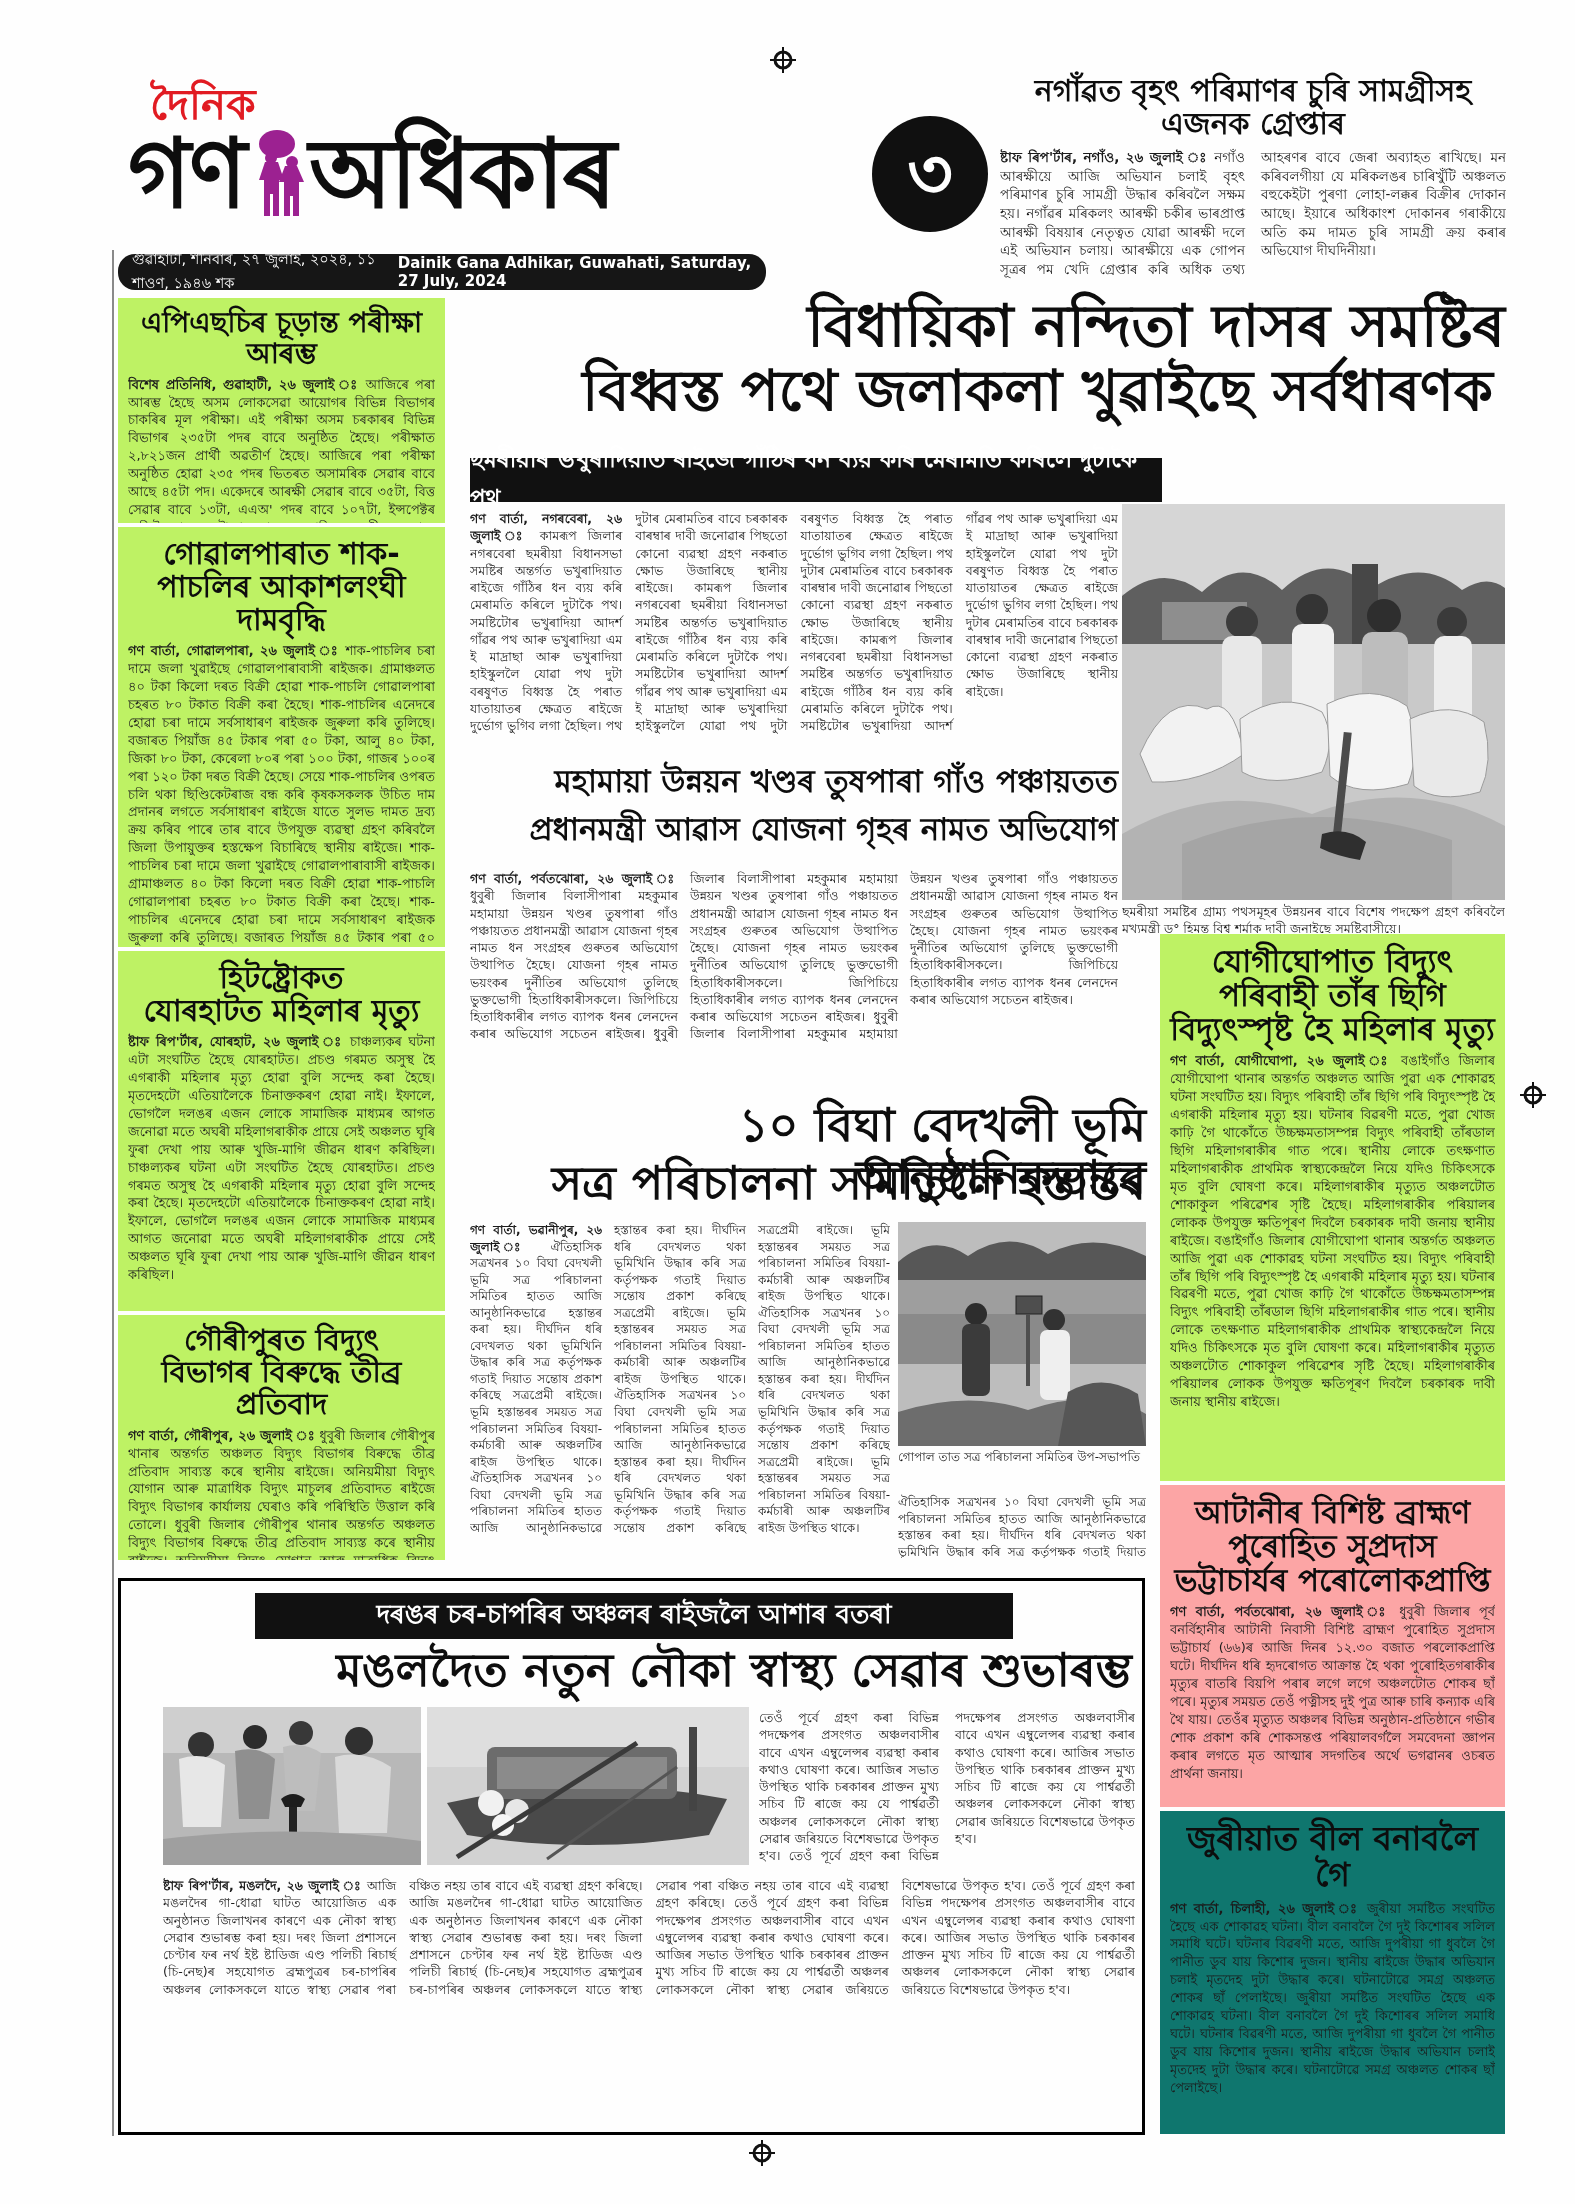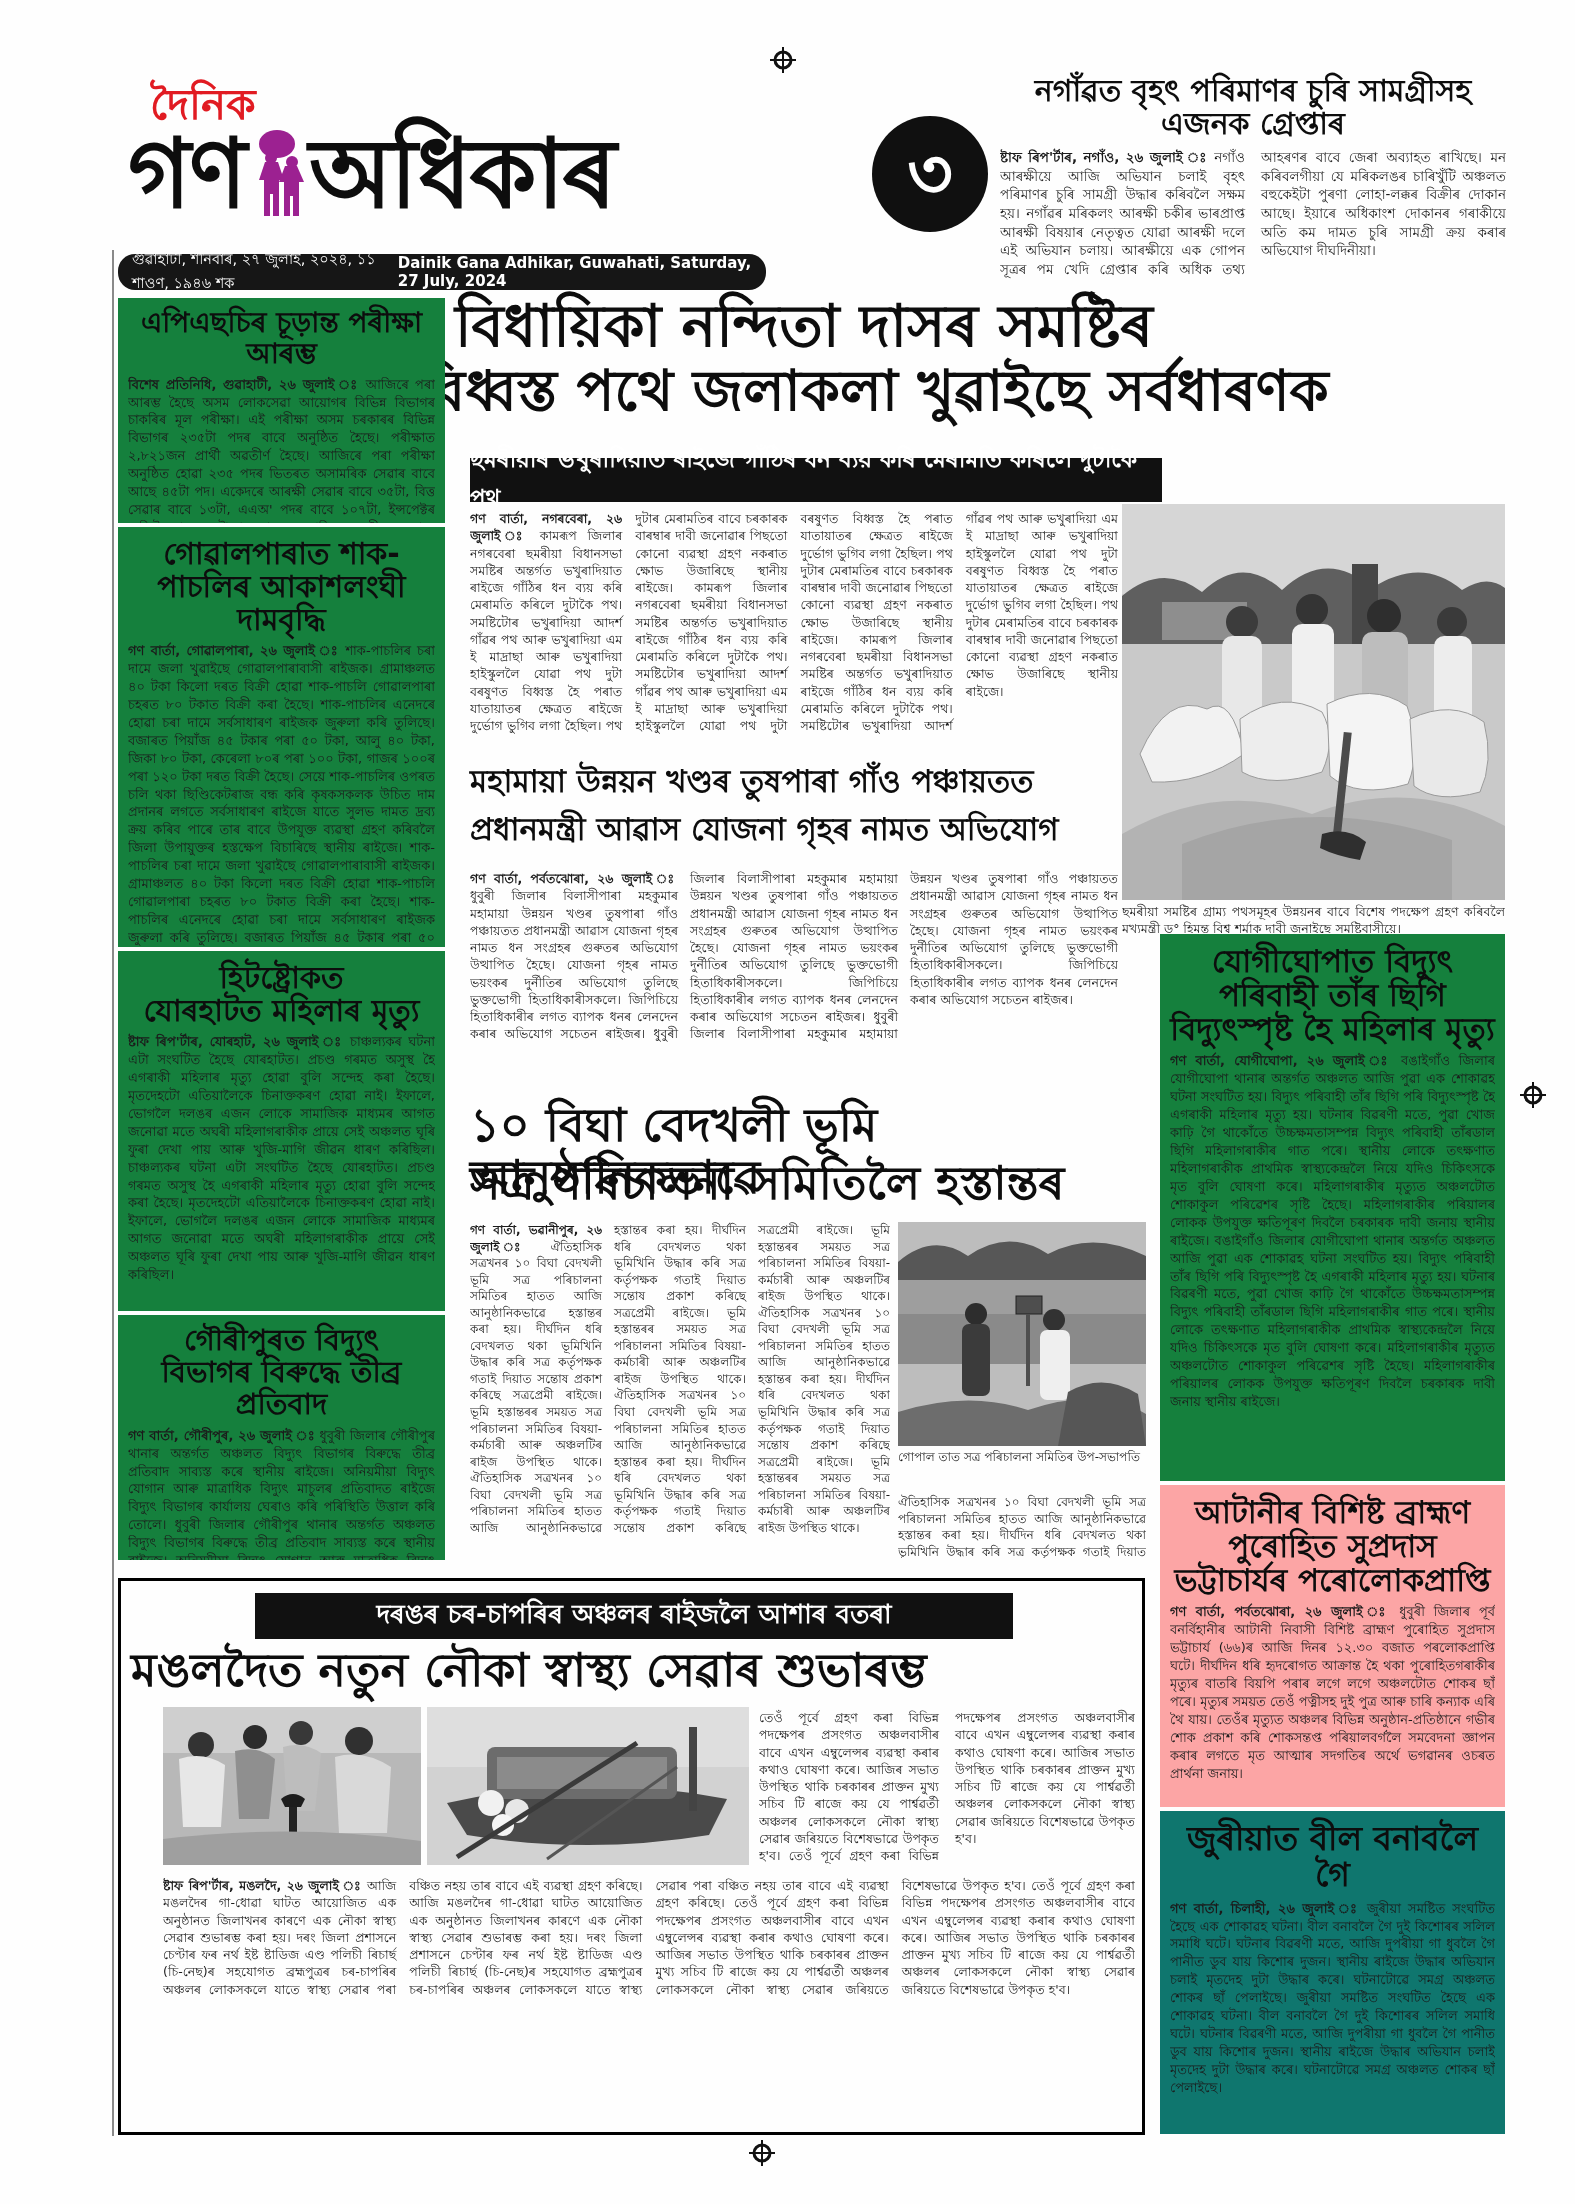--- a/index.html
+++ b/index.html
@@ -24,21 +24,21 @@
   #page-circle{left:872px;top:116px;width:116px;height:116px;border-radius:50%;background:#101010;
                display:flex;align-items:center;justify-content:center;}
   #page-circle span{color:#fff;font-size:70px;font-weight:bold;line-height:1;}
   
   .body-text{font-size:13px;line-height:1.38;text-align:justify;overflow:hidden;word-break:break-word;}
   .lead{font-weight:bold;}
   .cols2{column-count:2;column-gap:16px;}
   .cols3{column-count:3;column-gap:12px;}
   .cols4{column-count:4;column-gap:13px;}
   h1,h2,h3{margin:0;font-weight:bold;color:#0d0d0d;}
-  .hl{text-align:left;line-height:1.12;}
+  .hl{text-align:right;line-height:1.12;}
   
   #theft{left:1000px;top:74px;width:506px;height:198px;}
   #theft h2{font-size:30px;text-align:center;line-height:1.1;margin-bottom:8px;}
   #theft .body-text{height:140px;font-size:13.5px;}
   
   #main-h1a{left:455px;top:294px;width:1050px;font-size:58px;}
   #main-h1b{left:418px;top:360px;width:1075px;font-size:56px;}
   #main-subhead{left:470px;top:458px;width:692px;height:44px;background:#111;color:#fff;
                 display:flex;align-items:center;justify-content:center;font-size:23px;font-weight:bold;}
   #main-body{left:470px;top:510px;width:648px;height:252px;font-size:12.5px;}
@@ -49,21 +49,21 @@
   #mah-h2{left:470px;top:812px;width:648px;font-size:31px;}
   #mah-body{left:470px;top:870px;width:648px;height:220px;font-size:12.5px;}
   
   #das-h1{left:470px;top:1100px;width:676px;font-size:46px;}
   #das-h2{left:470px;top:1158px;width:676px;font-size:46px;}
   #das-body{left:470px;top:1222px;width:420px;height:338px;font-size:12px;}
   #das-photo{left:898px;top:1222px;width:248px;height:224px;}
   #das-caption{left:898px;top:1450px;width:248px;height:42px;font-size:12px;line-height:1.3;overflow:hidden;}
   #das-below{left:898px;top:1494px;width:248px;height:64px;font-size:12px;}
   
-  .card{position:absolute;background:#15803d;box-sizing:border-box;padding:10px 10px;overflow:hidden;}
+  .card{position:absolute;background:#bef264;box-sizing:border-box;padding:10px 10px;overflow:hidden;}
   .card h3{text-align:center;line-height:1.1;margin-bottom:6px;}
   #card-apsc{left:118px;top:298px;width:327px;height:225px;}
   #card-apsc h3{font-size:28px;}
   #card-veg{left:118px;top:527px;width:327px;height:420px;}
   #card-veg h3{font-size:30px;}
   #card-heat{left:118px;top:951px;width:327px;height:360px;}
   #card-heat h3{font-size:30px;}
   #card-gouri{left:118px;top:1315px;width:327px;height:245px;}
   #card-gouri h3{font-size:29px;}
   #card-jogi{left:1160px;top:934px;width:345px;height:547px;}

